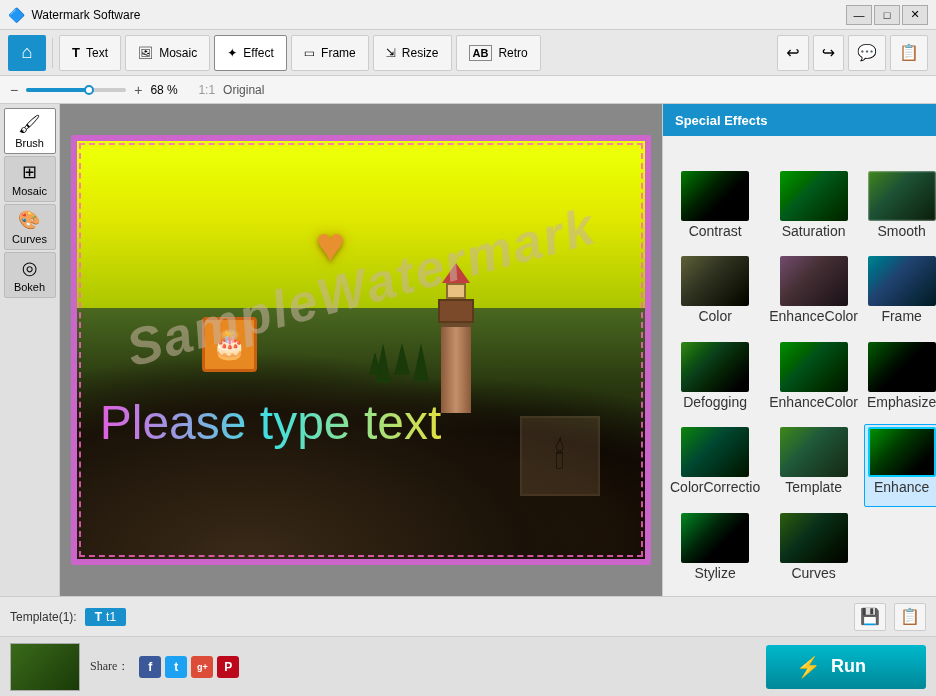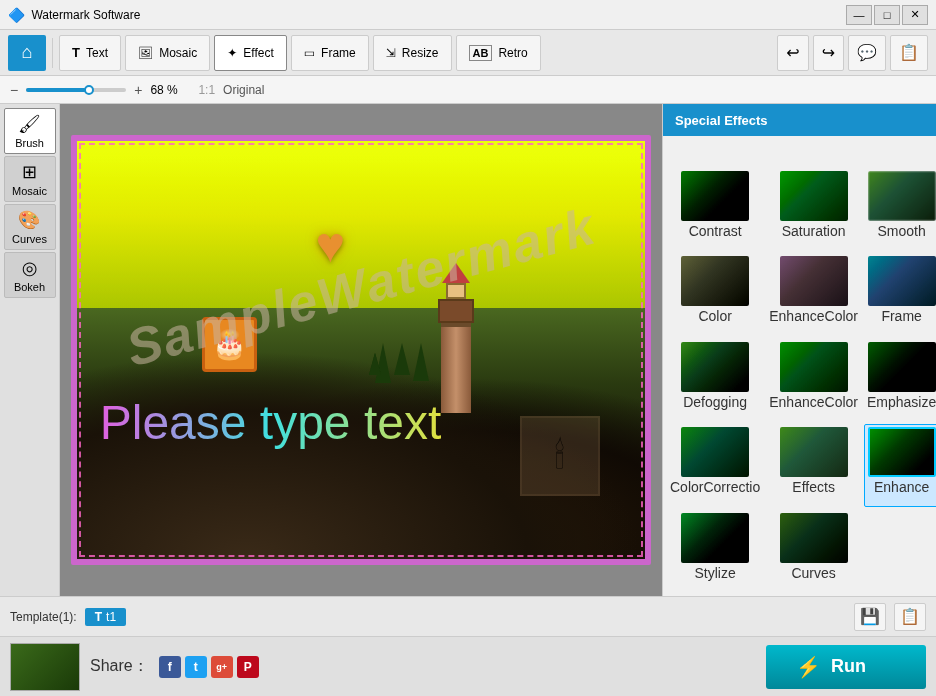--- a/index.html
+++ b/index.html
@@ -639,21 +639,21 @@
           <div class="effect-item">
             <div class="effect-thumb">
               <div style="width: 100%; height: 100%; background: linear-gradient(135deg, rgb(58, 122, 26) 0%, rgb(26, 74, 48) 40%, rgb(10, 26, 8) 100%); filter: hue-rotate(15deg) saturate(1.3) contrast(1.1);"></div>
             </div>
             <div class="effect-label">ColorCorrectio</div>
           </div>
           <div class="effect-item">
             <div class="effect-thumb">
               <div style="width: 100%; height: 100%; background: linear-gradient(135deg, rgb(58, 122, 26) 0%, rgb(26, 74, 48) 40%, rgb(10, 26, 8) 100%); filter: brightness(1.1) saturate(1.2) contrast(0.9);"></div>
             </div>
-            <div class="effect-label">Effects</div>
+            <div class="effect-label">Template</div>
           </div>
           <div class="effect-item active">
             <div class="effect-thumb" style="border: 2px solid rgb(0, 204, 255);">
               <div style="width: 100%; height: 100%; background: linear-gradient(135deg, rgb(58, 122, 26) 0%, rgb(26, 74, 48) 40%, rgb(10, 26, 8) 100%); filter: contrast(1.5) saturate(1.8);"></div>
             </div>
             <div class="effect-label">Enhance</div>
           </div>
           <div class="effect-item">
             <div class="effect-thumb">
               <div style="width: 100%; height: 100%; background: linear-gradient(135deg, rgb(58, 122, 26) 0%, rgb(26, 74, 48) 40%, rgb(10, 26, 8) 100%); filter: contrast(1.8) hue-rotate(30deg) saturate(1.5);"></div>
@@ -678,21 +678,21 @@
     <span style="font-weight:bold;">T</span>
     <span>t1</span>
   </div>
   <div class="template-spacer"></div>
   <button class="template-action-btn">💾</button>
   <button class="template-action-btn">📋</button>
 </div>
 
 <div class="bottom-bar">
   <div class="preview-thumb"></div>
-  <span style="font-size:16px; color:#333;">Share：</span>
+  <span style="font-size:12px; color:#333;font-family:Liberation Serif, serif;">Share：</span>
   <div class="share-icons">
     <div class="share-icon" style="background:#3b5998;">
       <span>f</span>
     </div>
     <div class="share-icon" style="background:#1da1f2;">
       <span>t</span>
     </div>
     <div class="share-icon" style="background:#dd4b39; font-size:9px;">
       <span>g+</span>
     </div>

